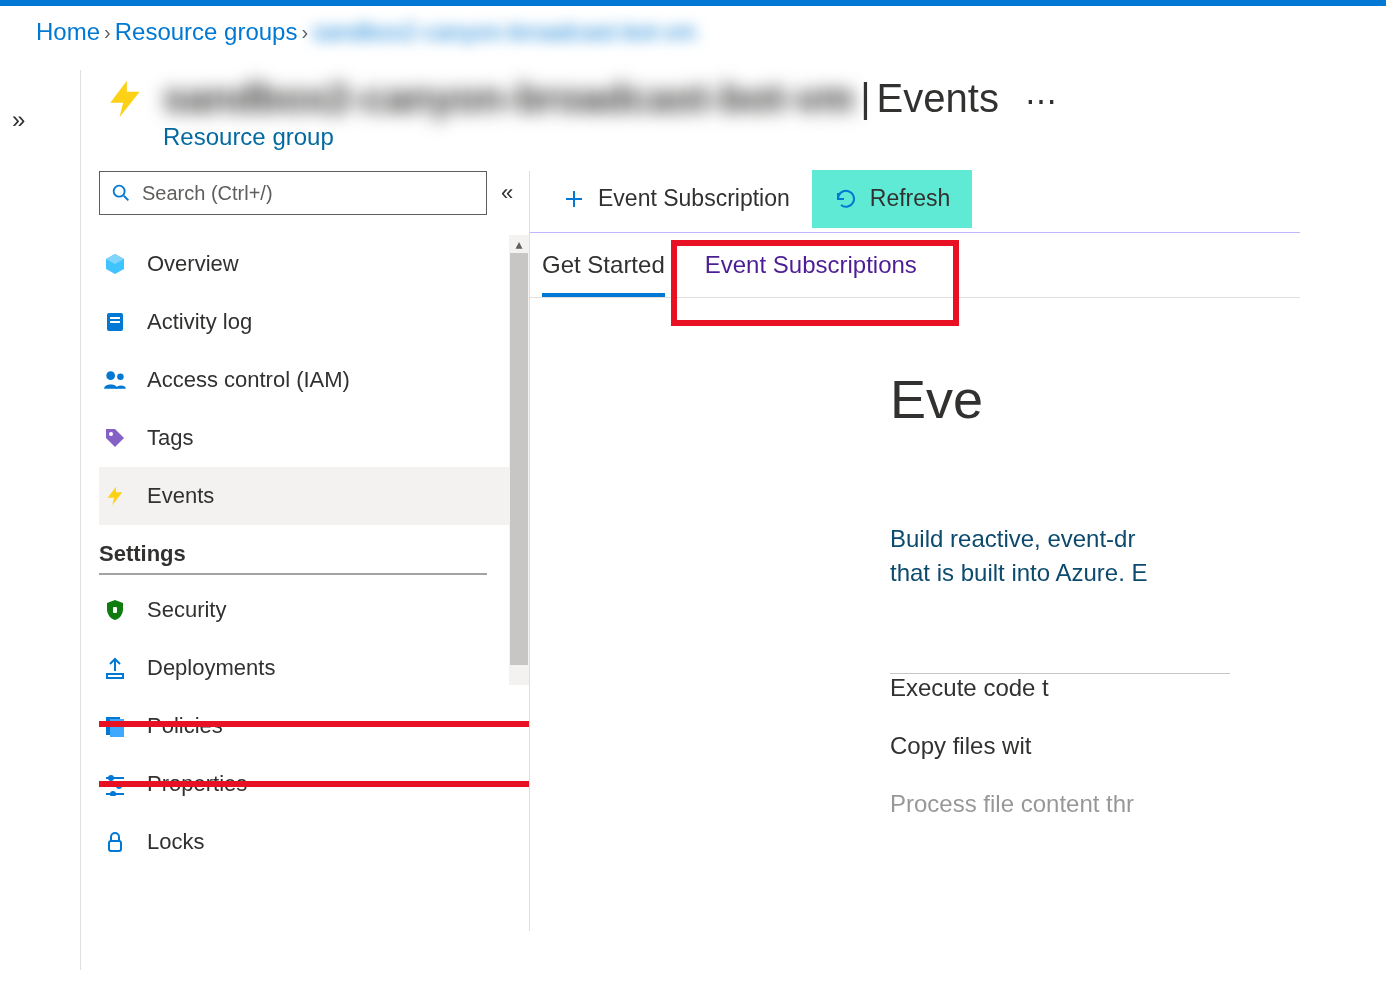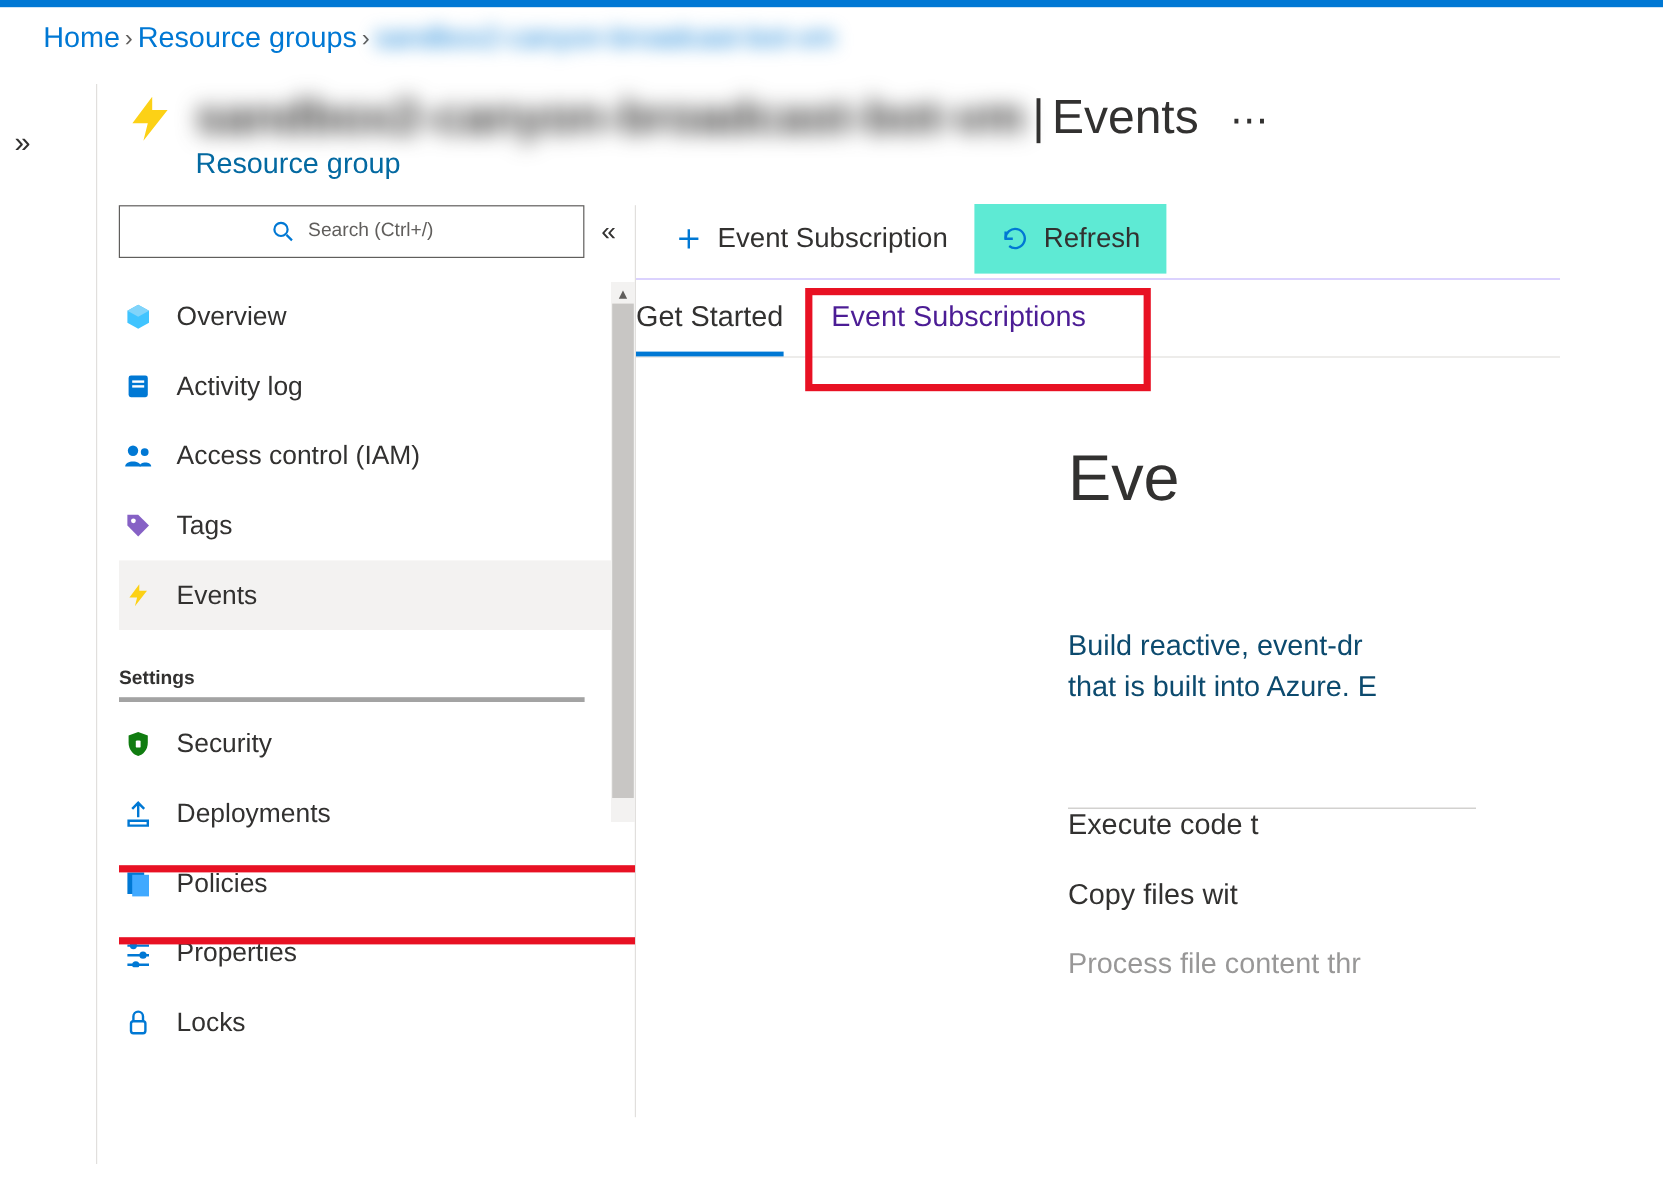--- a/index.html
+++ b/index.html
@@ -92,24 +92,23 @@
     margin-bottom: 20px;
     padding-right: 10px;
   }
   .search-box {
     flex: 0 0 388px;
     height: 44px;
     border: 1px solid #605e5c;
     display: flex;
     align-items: center;
     padding: 0 10px;
-    font-size: 16px;
+    font-size: 20px;
     color: #605e5c;
     background: #fff;
-    justify-content: center;
   }
   .search-box svg { width: 22px; height: 22px; margin-right: 10px; }
   .collapse-chevrons { font-size: 22px; color: #323130; cursor: pointer; }
   .nav-scroll {
     overflow-y: hidden;
     height: 680px;
     position: relative;
     border-top: 0;
   }
   .scrollbar-track {
@@ -166,26 +165,26 @@
     height: 66px;
   }
   #hl-eventsub {
     left: 590px;
     top: 170px;
     width: 288px;
     height: 86px;
     z-index: 5;
   }
   .section-header {
-    font-size: 16px;
+    font-size: 22px;
     font-weight: 600;
     color: #323130;
-    margin: 32px 0 6px 0;
+    margin: 16px 0 6px 0;
     padding-bottom: 6px;
-    border-bottom: 4px solid #a3a3a3;
+    border-bottom: 2px solid #a3a3a3;
     width: 388px;
   }
   .main {
     flex: 1;
     border-left: 1px solid #e1dfdd;
     padding-left: 0;
     position: relative;
   }
   .toolbar {
     display: flex;
@@ -202,20 +201,21 @@
     padding: 0 22px;
     font-size: 23px;
     color: #323130;
     cursor: pointer;
     gap: 12px;
   }
   .toolbar-btn.refresh { background: #5eead4; }
   .tabs {
     display: flex;
     gap: 40px;
+    padding-left: 12px;
     margin-top: 10px;
     border-bottom: 1px solid #e1dfdd;
   }
   .tab {
     font-size: 24px;
     padding: 8px 0 14px 0;
     cursor: pointer;
     color: #4c1d95;
     border-bottom: 4px solid transparent;
   }

